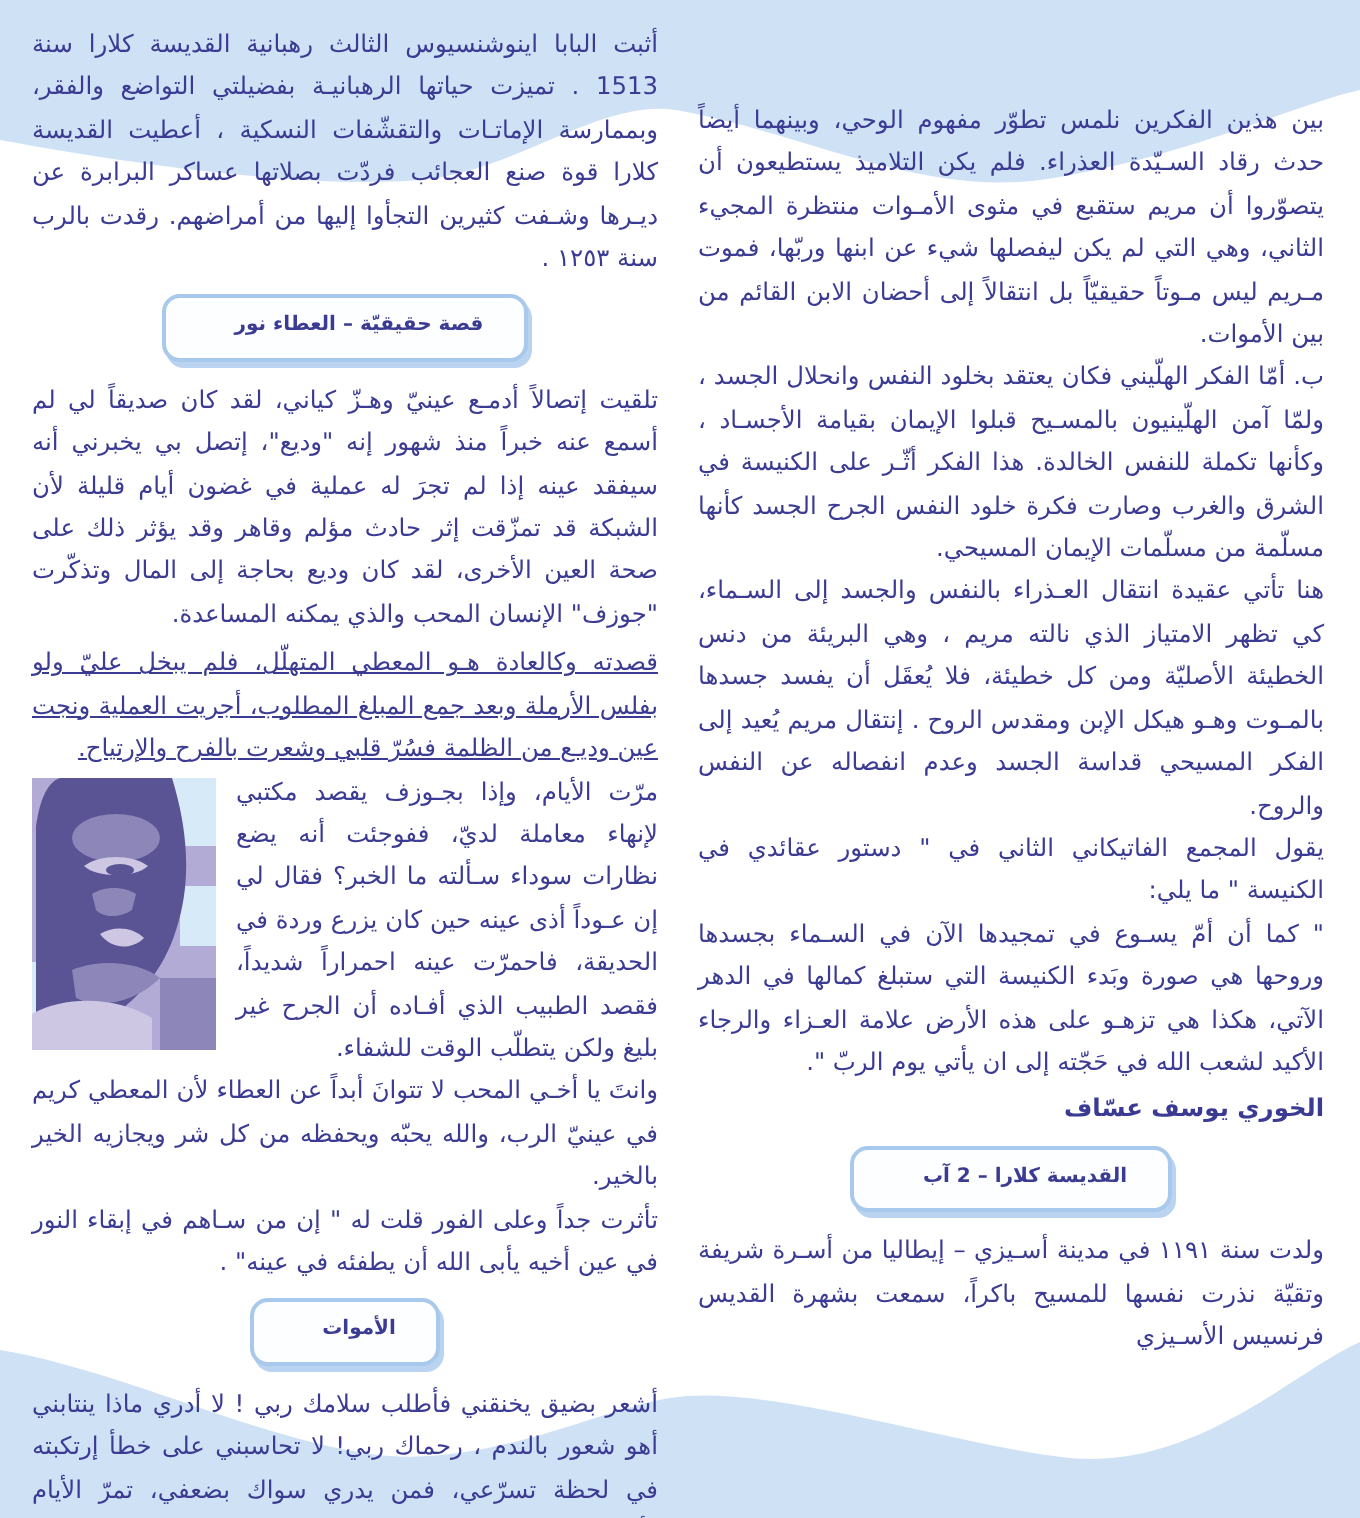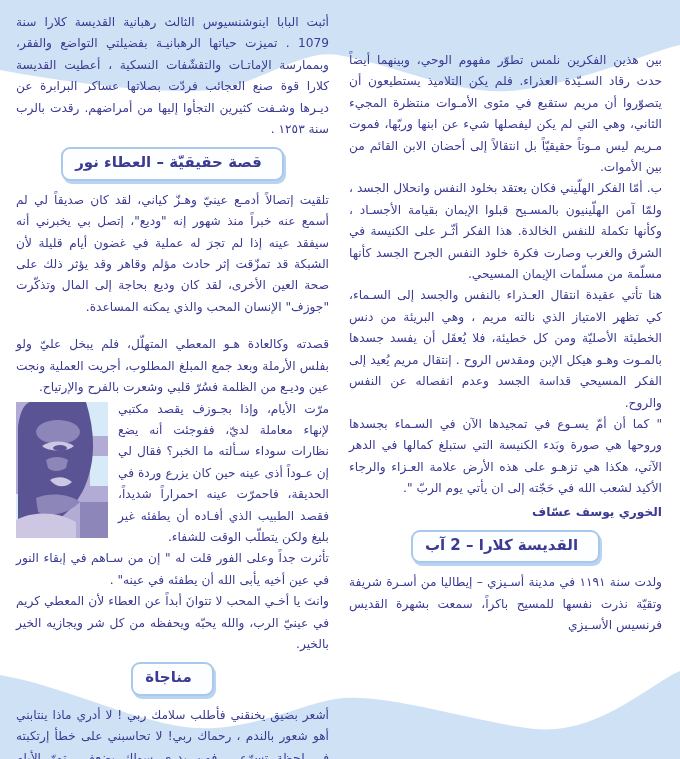--- a/index.html
+++ b/index.html
@@ -29,39 +29,39 @@
   }
   .col{
     flex:1;min-width:0;
     color:var(--ink);
     font-size:12.2px;
     line-height:21.4px;
     text-align:justify;
   }
   .col.right{padding-top:38px;}
   .col p{margin:0;}
-  .col p.gap{margin-top:16px;}
+  .col p.gap{margin-top:3px;text-decoration:underline;}
   .signature{
     text-align:right;
     font-weight:bold;
     margin-top:2px;
   }
   .signature.right-col{padding-left:18px;}
   .signature.left-col{padding-left:6px;}
   .header-box{
     display:block;
     width:-moz-fit-content;width:fit-content;
     margin:7px auto 9px auto;
-    padding:3px 20px 5px 12px;
+    padding:3px 20px 5px 34px;
     background:#fdfeff;
     border:2px solid var(--box-border);
     border-radius:9px;
     box-shadow:2px 3px 0 var(--box-shadow);
     font-weight:bold;
-    font-size:15px;
+    font-size:10px;
     text-align:center;
     white-space:nowrap;
   }
   .photo{
     float:left;
     margin:3px 10px 4px 0;
     position:relative;
     line-height:0;
   }
   .photo svg{display:block;}
@@ -86,33 +86,34 @@
       C382,32 478,64 535,70
       C598,76 648,26 680,12 L680,100 Z"></path>
   </svg>
 
   <div class="columns">
 
     <div class="col right">
       <p>بين هذين الفكرين نلمس تطوّر مفهوم الوحي، وبينهما أيضاً حدث رقاد السـيّدة العذراء. فلم يكن التلاميذ يستطيعون أن يتصوّروا أن مريم ستقبع في مثوى الأمـوات منتظرة المجيء الثاني، وهي التي لم يكن ليفصلها شيء عن ابنها وربّها، فموت مـريم ليس مـوتاً حقيقيّاً بل انتقالاً إلى أحضان الابن القائم من بين الأموات.</p>
       <p>ب. أمّا الفكر الهلّيني فكان يعتقد بخلود النفس وانحلال الجسد ، ولمّا آمن الهلّينيون بالمسـيح قبلوا الإيمان بقيامة الأجسـاد ، وكأنها تكملة للنفس الخالدة. هذا الفكر أثّـر على الكنيسة في الشرق والغرب وصارت فكرة خلود النفس الجرح الجسد كأنها مسلّمة من مسلّمات الإيمان المسيحي.</p>
       <p>هنا تأتي عقيدة انتقال العـذراء بالنفس والجسد إلى السـماء، كي تظهر الامتياز الذي نالته مريم ، وهي البريئة من دنس الخطيئة الأصليّة ومن كل خطيئة، فلا يُعقَل أن يفسد جسدها بالمـوت وهـو هيكل الإبن ومقدس الروح . إنتقال مريم يُعيد إلى الفكر المسيحي قداسة الجسد وعدم انفصاله عن النفس والروح.</p>
+      <p>يقول المجمع الفاتيكاني الثاني في " دستور عقائدي في الكنيسة " ما يلي:</p>
       <p>" كما أن أمّ يسـوع في تمجيدها الآن في السـماء بجسدها وروحها هي صورة وبَدء الكنيسة التي ستبلغ كمالها في الدهر الآتي، هكذا هي تزهـو على هذه الأرض علامة العـزاء والرجاء الأكيد لشعب الله في حَجّته إلى ان يأتي يوم الربّ ".</p>
       <div class="signature right-col">الخوري يوسف عسّاف</div>
 
       <div class="header-box">
         <span>القديسة كلارا – 2 آب</span>
       </div>
 
       <p>ولدت سنة ١١٩١ في مدينة أسـيزي – إيطاليا من أسـرة شريفة وتقيّة نذرت نفسها للمسيح باكراً، سمعت بشهرة القديس فرنسيس الأسـيزي</p>
 
     </div>
 
     <div class="col left">
-      <p>أثبت البابا اينوشنسيوس الثالث رهبانية القديسة كلارا سنة 1079 . تميزت حياتها الرهبانيـة بفضيلتي التواضع والفقر، وبممارسة الإماتـات والتقشّفات النسكية ، أعطيت القديسة كلارا قوة صنع العجائب فردّت بصلاتها عساكر البرابرة عن ديـرها وشـفت كثيرين التجأوا إليها من أمراضهم. رقدت بالرب سنة ١٢٥٣ .</p>
+      <p>أثبت البابا اينوشنسيوس الثالث رهبانية القديسة كلارا سنة 1513 . تميزت حياتها الرهبانيـة بفضيلتي التواضع والفقر، وبممارسة الإماتـات والتقشّفات النسكية ، أعطيت القديسة كلارا قوة صنع العجائب فردّت بصلاتها عساكر البرابرة عن ديـرها وشـفت كثيرين التجأوا إليها من أمراضهم. رقدت بالرب سنة ١٢٥٣ .</p>
 
       <div class="header-box">
         <span>قصة حقيقيّة – العطاء نور</span>
       </div>
 
       <p>تلقيت إتصالاً أدمـع عينيّ وهـزّ كياني، لقد كان صديقاً لي لم أسمع عنه خبراً منذ شهور إنه "وديع"، إتصل بي يخبرني أنه سيفقد عينه إذا لم تجرَ له عملية في غضون أيام قليلة لأن الشبكة قد تمزّقت إثر حادث مؤلم وقاهر وقد يؤثر ذلك على صحة العين الأخرى، لقد كان وديع بحاجة إلى المال وتذكّرت "جوزف" الإنسان المحب والذي يمكنه المساعدة.</p>
       <p class="gap">قصدته وكالعادة هـو المعطي المتهلّل، فلم يبخل عليّ ولو بفلس الأرملة وبعد جمع المبلغ المطلوب، أجريت العملية ونجت عين وديـع من الظلمة فسُرّ قلبي وشعرت بالفرح والإرتياح.</p>
 
       <div>
         <span class="photo">
@@ -125,28 +126,28 @@
             <ellipse cx="42" cy="30" rx="22" ry="12" fill="#8d86b8"></ellipse>
             <path d="M26,44 C34,38 50,38 58,44 C52,50 32,50 26,44 Z" fill="#cdc7e4"></path>
             <ellipse cx="44" cy="46" rx="7" ry="3" fill="#5a5394"></ellipse>
             <path d="M30,58 C36,54 46,54 52,58 L50,66 C44,70 36,70 32,66 Z" fill="#8d86b8"></path>
             <path d="M34,78 C40,74 50,74 56,80 C50,86 40,86 34,78 Z" fill="#cdc7e4"></path>
             <path d="M20,96 C34,90 54,92 64,100 C52,112 34,116 22,110 Z" fill="#8d86b8"></path>
             <path d="M0,118 C18,108 44,110 60,120 L60,136 L0,136 Z" fill="#cdc7e4"></path>
             <rect x="64" y="100" width="28" height="36" fill="#8d86b8"></rect>
           </svg>
         </span>
-        <p>مرّت الأيام، وإذا بجـوزف يقصد مكتبي لإنهاء معاملة لديّ، ففوجئت أنه يضع نظارات سوداء سـألته ما الخبر؟ فقال لي إن عـوداً أذى عينه حين كان يزرع وردة في الحديقة، فاحمرّت عينه احمراراً شديداً، فقصد الطبيب الذي أفـاده أن يطفئه غير بليغ ولكن يتطلّب الوقت للشفاء.</p>
+        <p>مرّت الأيام، وإذا بجـوزف يقصد مكتبي لإنهاء معاملة لديّ، ففوجئت أنه يضع نظارات سوداء سـألته ما الخبر؟ فقال لي إن عـوداً أذى عينه حين كان يزرع وردة في الحديقة، فاحمرّت عينه احمراراً شديداً، فقصد الطبيب الذي أفـاده أن الجرح غير بليغ ولكن يتطلّب الوقت للشفاء.</p>
       </div>
 
+      <p>وانتَ يا أخـي المحب لا تتوانَ أبداً عن العطاء لأن المعطي كريم في عينيّ الرب، والله يحبّه ويحفظه من كل شر ويجازيه الخير بالخير.</p>
       <p>تأثرت جداً وعلى الفور قلت له " إن من سـاهم في إبقاء النور في عين أخيه يأبى الله أن يطفئه في عينه" .</p>
-      <p>وانتَ يا أخـي المحب لا تتوانَ أبداً عن العطاء لأن المعطي كريم في عينيّ الرب، والله يحبّه ويحفظه من كل شر ويجازيه الخير بالخير.</p>
 
       <div class="header-box">
-        <span>مناجاة</span>
+        <span>الأموات</span>
       </div>
 
       <p>أشعر بضيق يخنقني فأطلب سلامك ربي ! لا أدري ماذا ينتابني أهو شعور بالندم ، رحماك ربي! لا تحاسبني على خطأ إرتكبته في لحظة تسرّعي، فمن يدري سواك بضعفي، تمرّ الأيام وأحصد نتيجة سقطتي.</p>
 
     </div>
 
   </div>
 </div>
 
 </body></html>

